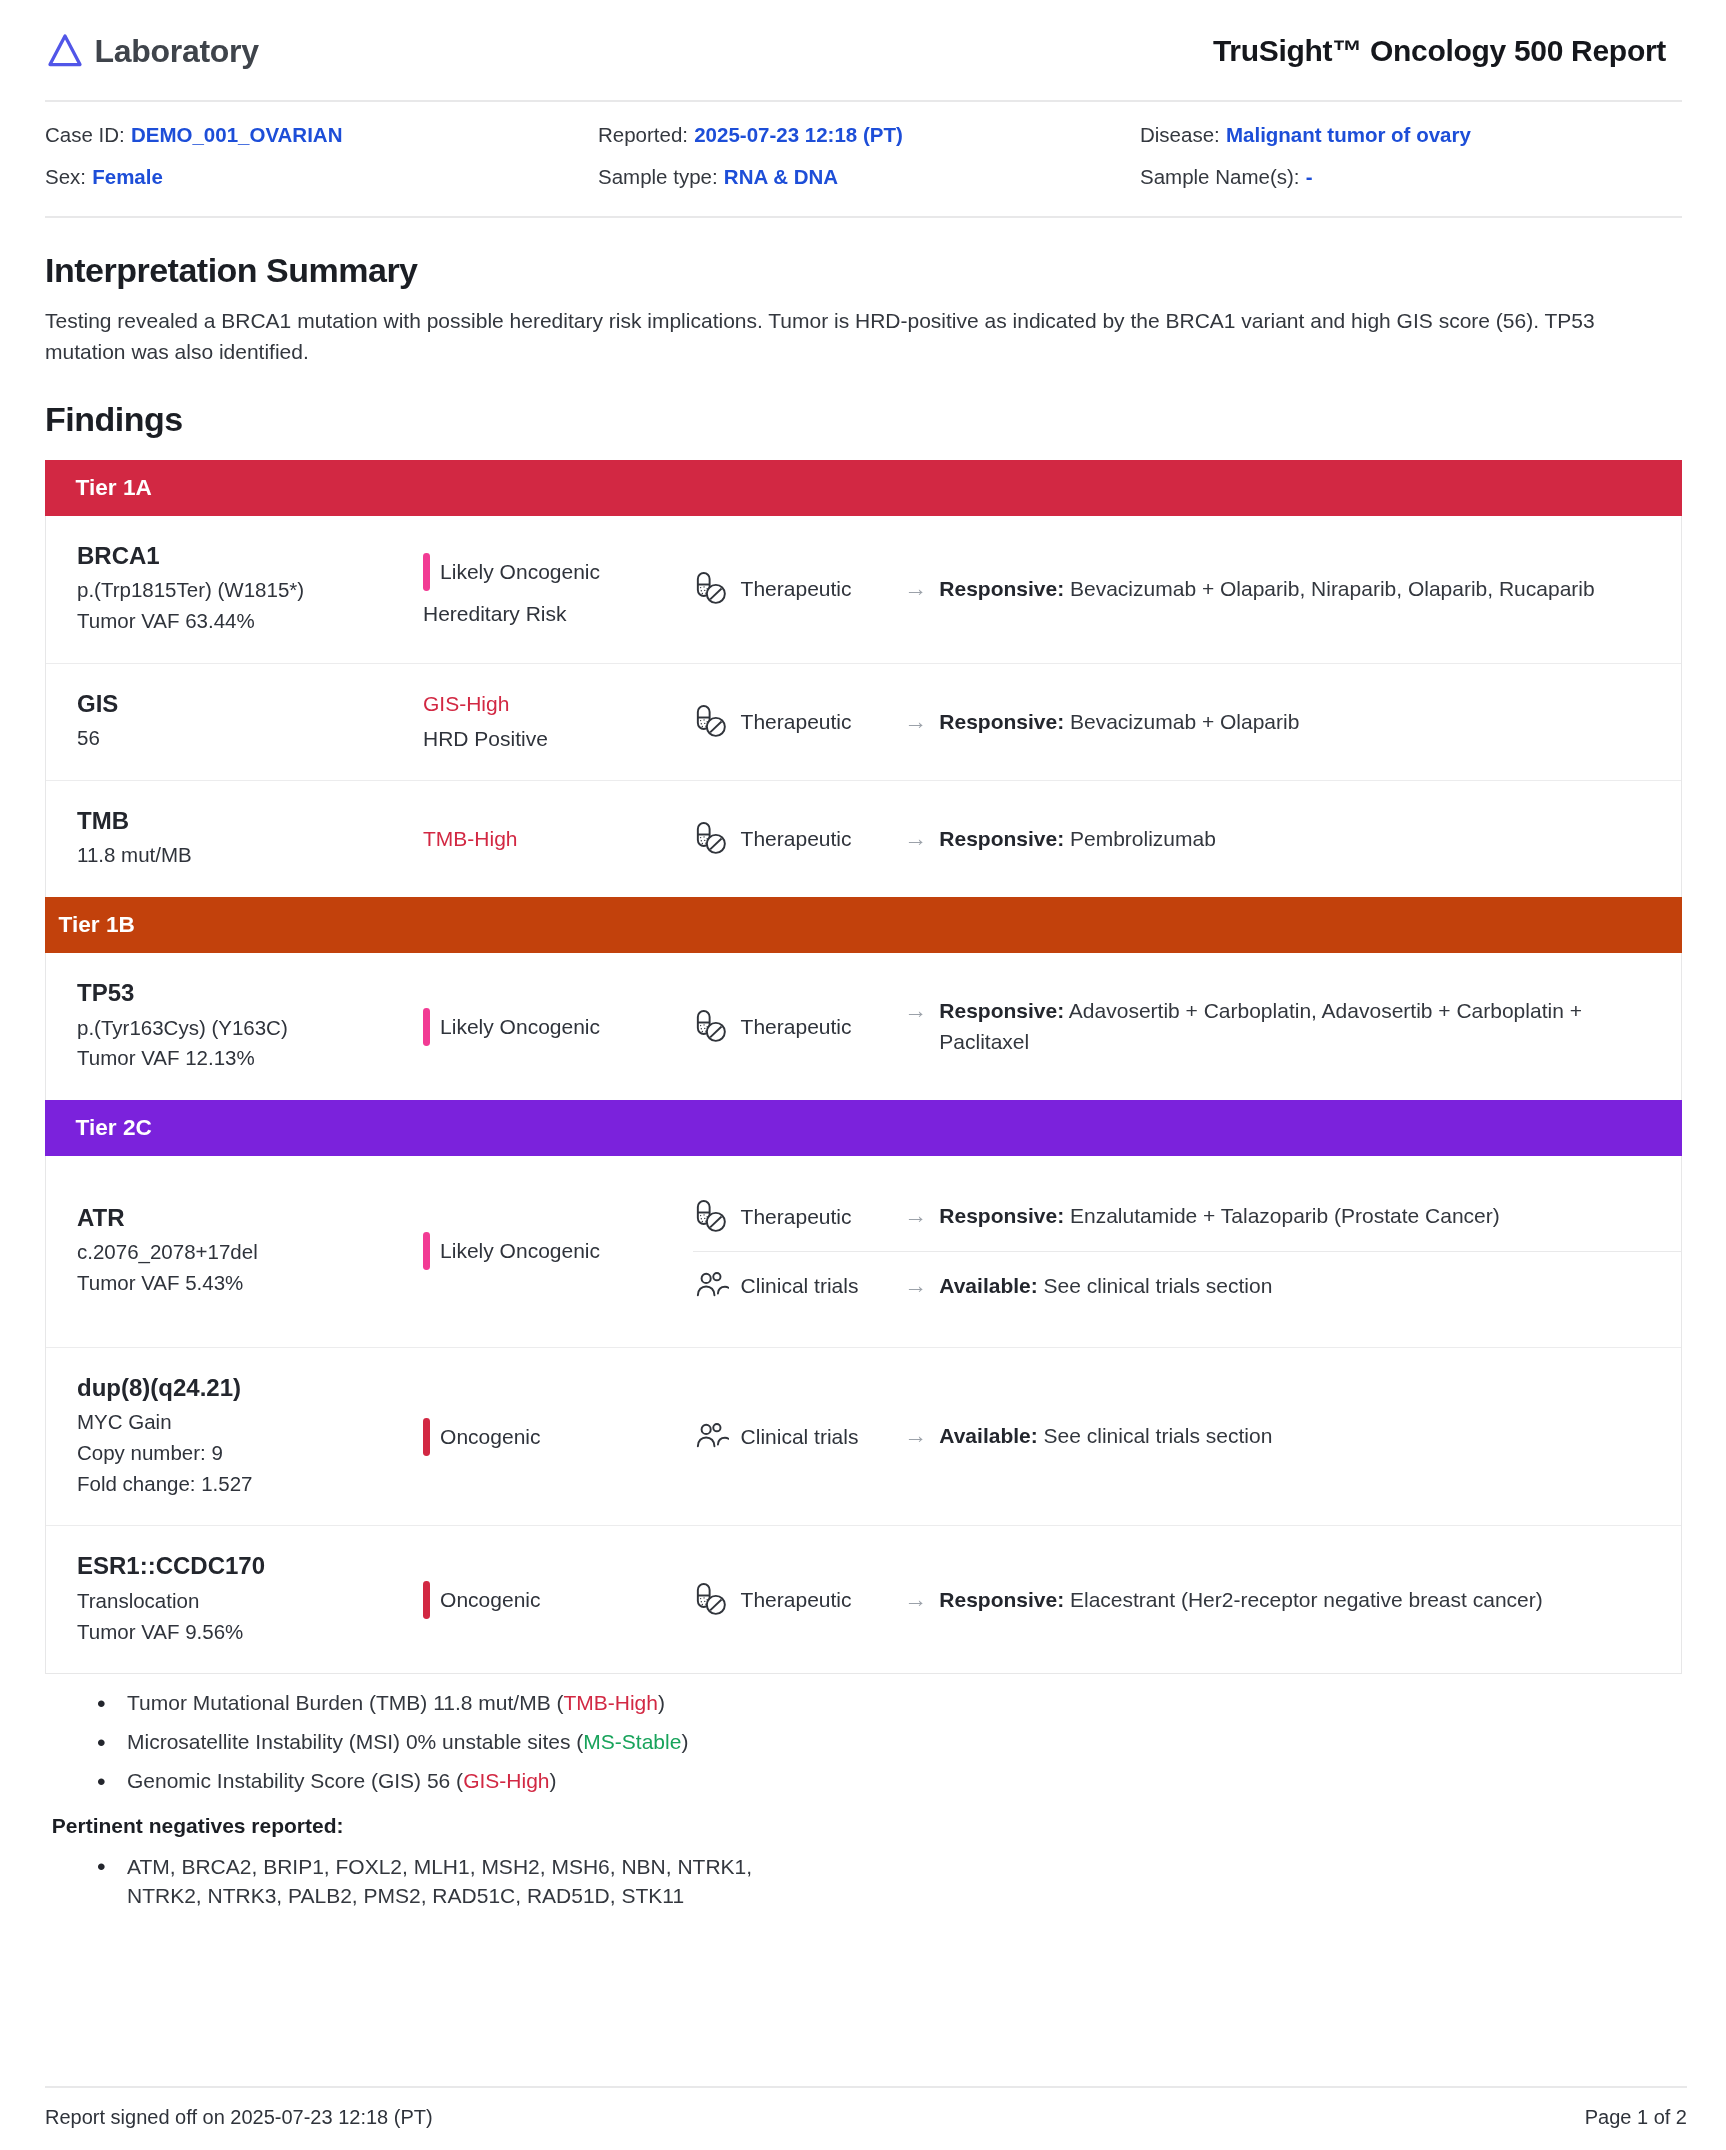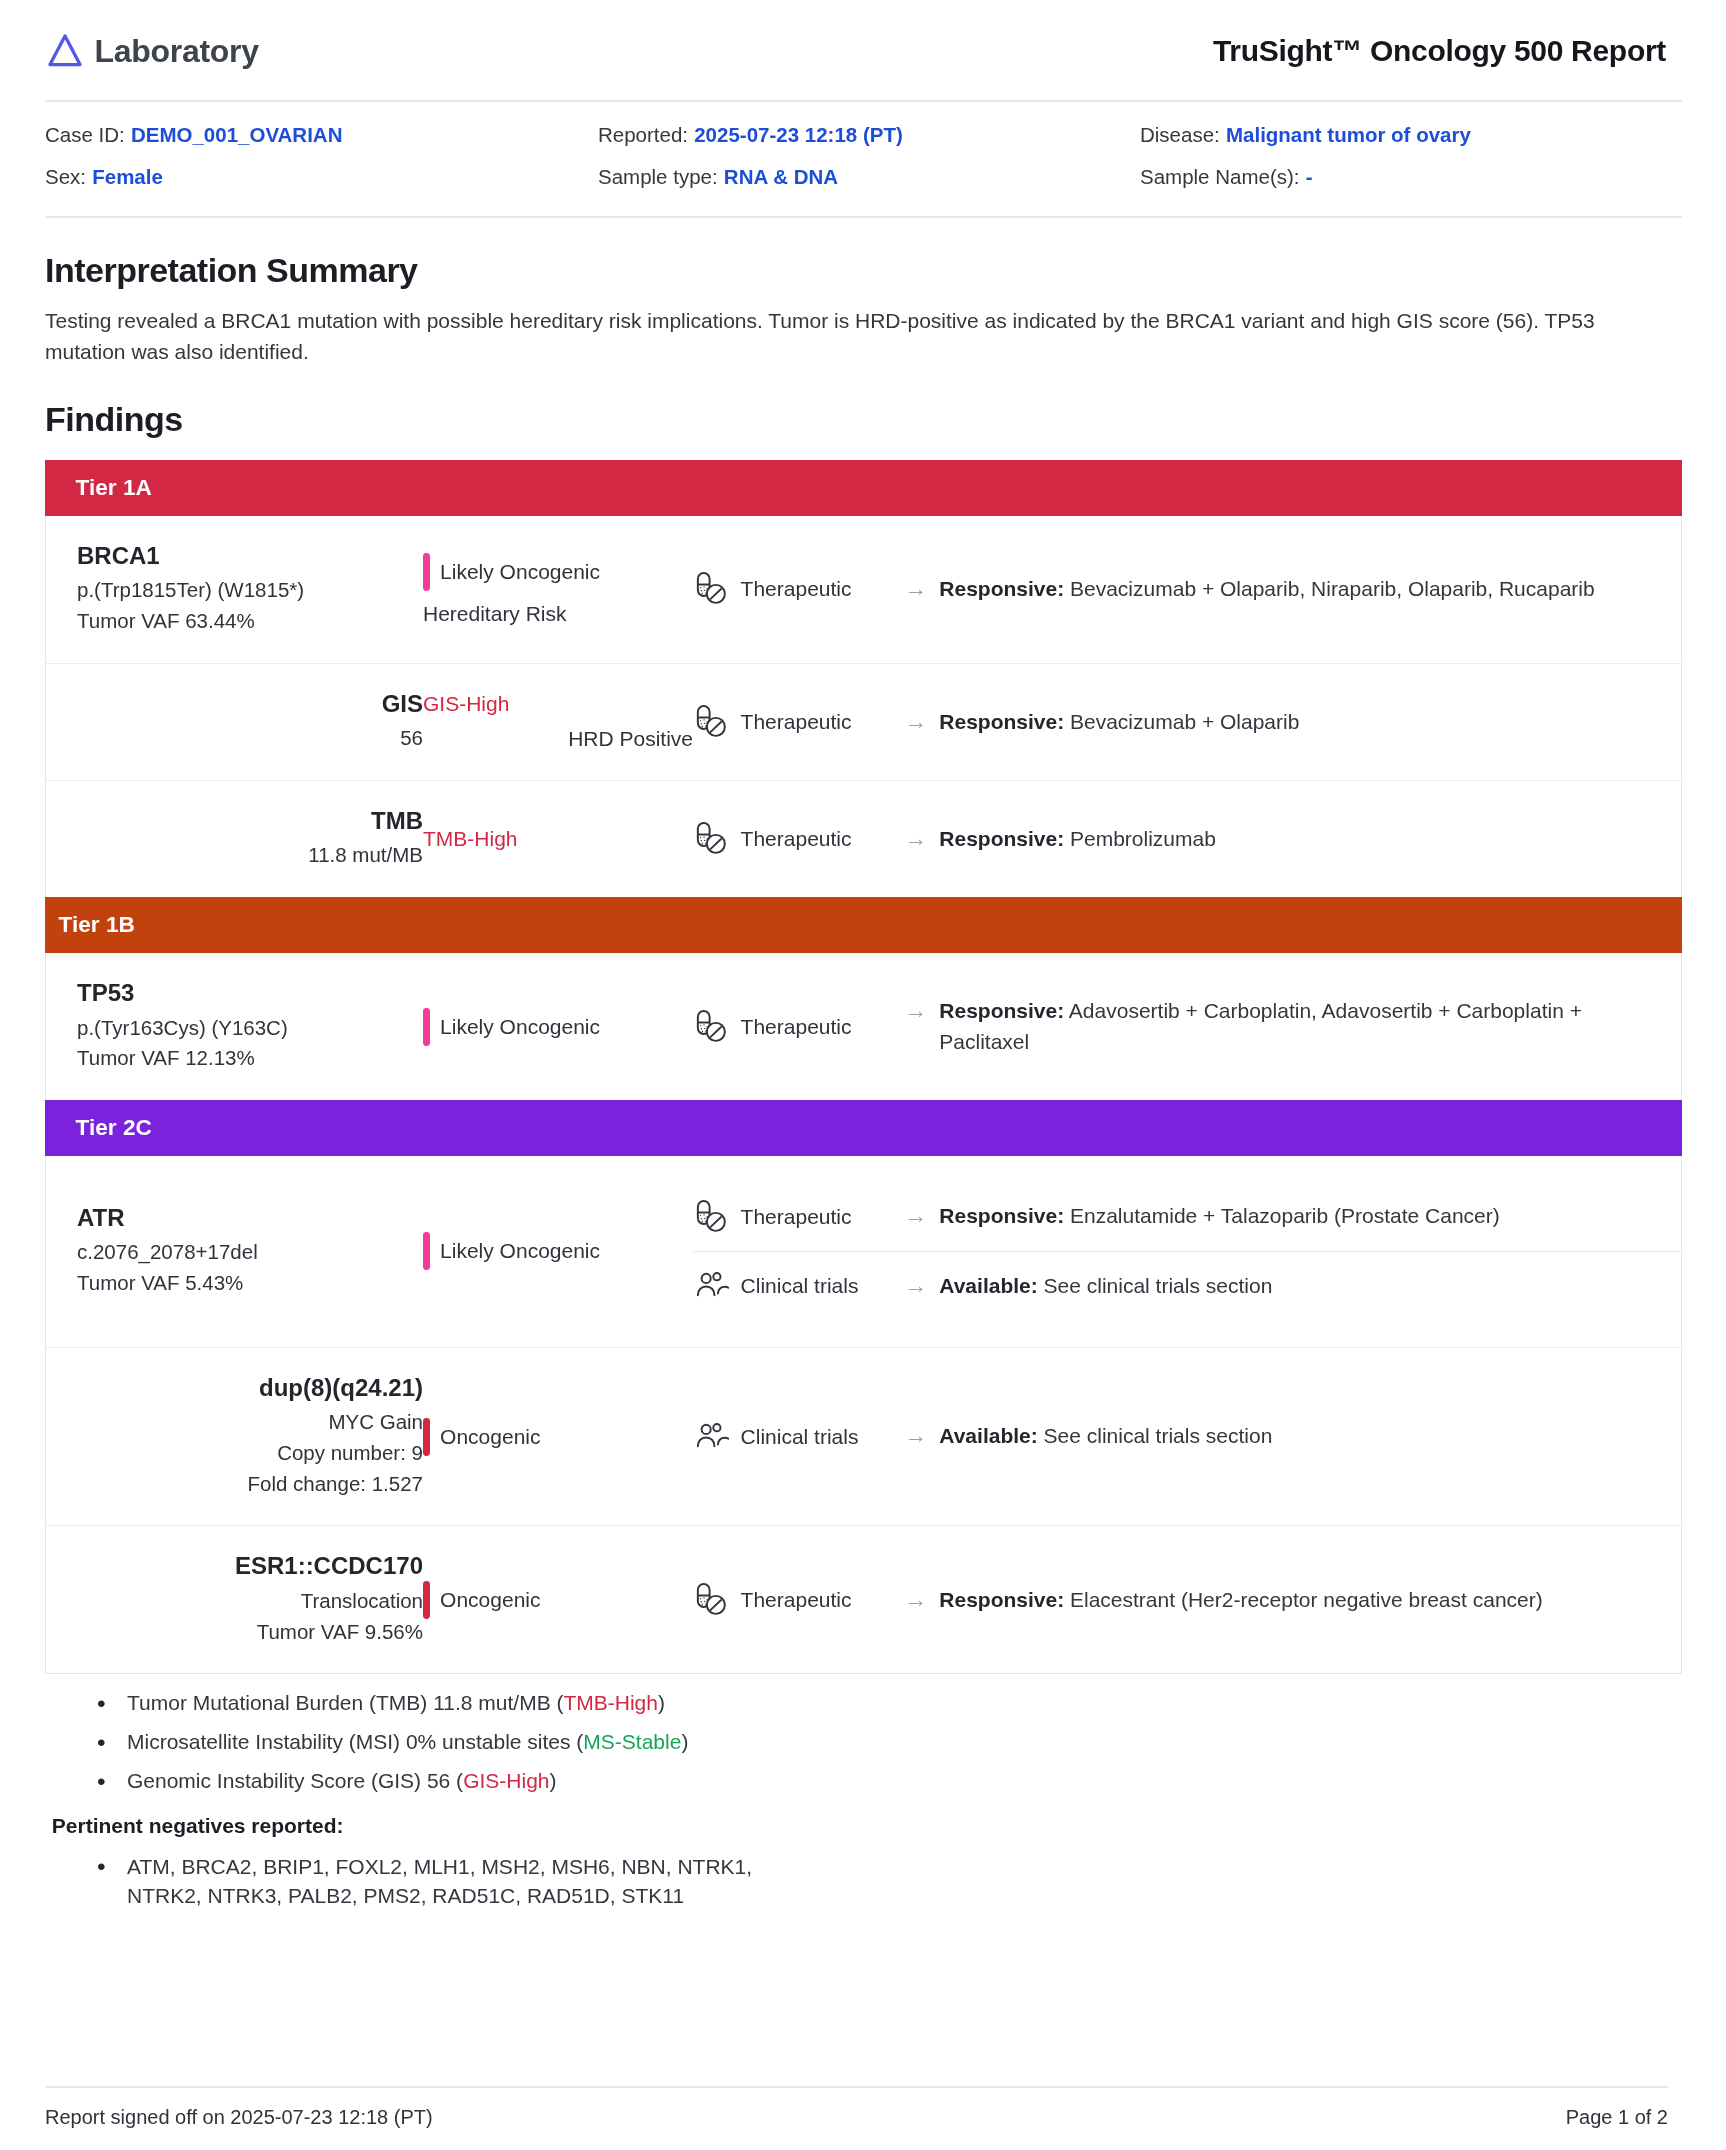--- a/index.html
+++ b/index.html
@@ -27,21 +27,21 @@
   
   h2.section-title{margin:33px 0 0;font-size:34px;font-weight:700;color:#1b1e24;letter-spacing:-0.5px;}
   p.summary{margin:16.4px 0 0;font-size:21px;line-height:1.45;color:#33373e;max-width:1614px;}
 
   
   .findings-table{margin-top:20.5px;border-left:1.4px solid #e7e7e8;border-right:1.4px solid #e7e7e8;
     border-bottom:1.4px solid #e7e7e8;}
   .tier-bar{height:56px;display:flex;align-items:center;padding-left:31px;
     color:#ffffff;font-size:22.6px;font-weight:700;margin:0 -1.4px;}
   .f-row{display:grid;grid-template-columns:377px 270px 1fr;align-items:center;padding:26px 0;}
-  .f-row.bordered{border-top:1.4px solid #ececed;text-align:right;}
+  .f-row.bordered{border-top:1.4px solid #ececed;}
   .gene-cell{padding-left:31px;}
   .gene-name{font-size:24px;font-weight:700;color:#23262d;margin-bottom:5.5px;}
   .gene-detail{font-size:20.5px;line-height:1.5;color:#2f333b;}
   .class-cell{font-size:21px;color:#2f333b;}
   .class-line{display:flex;align-items:center;gap:10.3px;}
   .class-bar{width:6.8px;height:38px;border-radius:3.4px;flex:0 0 auto;}
   .class-extra{margin-top:11px;}
   .actions-cell{display:flex;flex-direction:column;}
   .action-item{display:grid;grid-template-columns:211px 1fr;align-items:center;}
   .action-item.multi{padding:16.4px 0;}
@@ -57,21 +57,21 @@
   
   .sub-title{font-size:21px;font-weight:700;color:#1b1e24;margin:38px 0 0 6.8px;}
   .sub-title.second{margin-top:18px;}
   ul.dot-list{list-style:none;margin:15px 0 0;padding:0;}
   ul.dot-list li{position:relative;padding-left:82px;margin-bottom:9.6px;
     font-size:21px;line-height:1.38;color:#33373e;}
   ul.dot-list li::before{content:"•";position:absolute;left:52px;top:-2.1px;font-size:24.6px;color:#23262d;}
   li.narrow{max-width:691px;}
 
   
-  footer{position:absolute;left:45px;right:59px;bottom:0;border-top:2.1px solid #e8e8e9;
+  footer{position:absolute;left:45px;right:40px;bottom:0;border-top:2.1px solid #e8e8e9;
     display:flex;justify-content:space-between;align-items:center;padding:18px 0 22px;
     font-size:20px;color:#2f333b;}
 </style>
 </head>
 <body>
 
 <div class="page">
 
   <header>
     <div class="logo">

